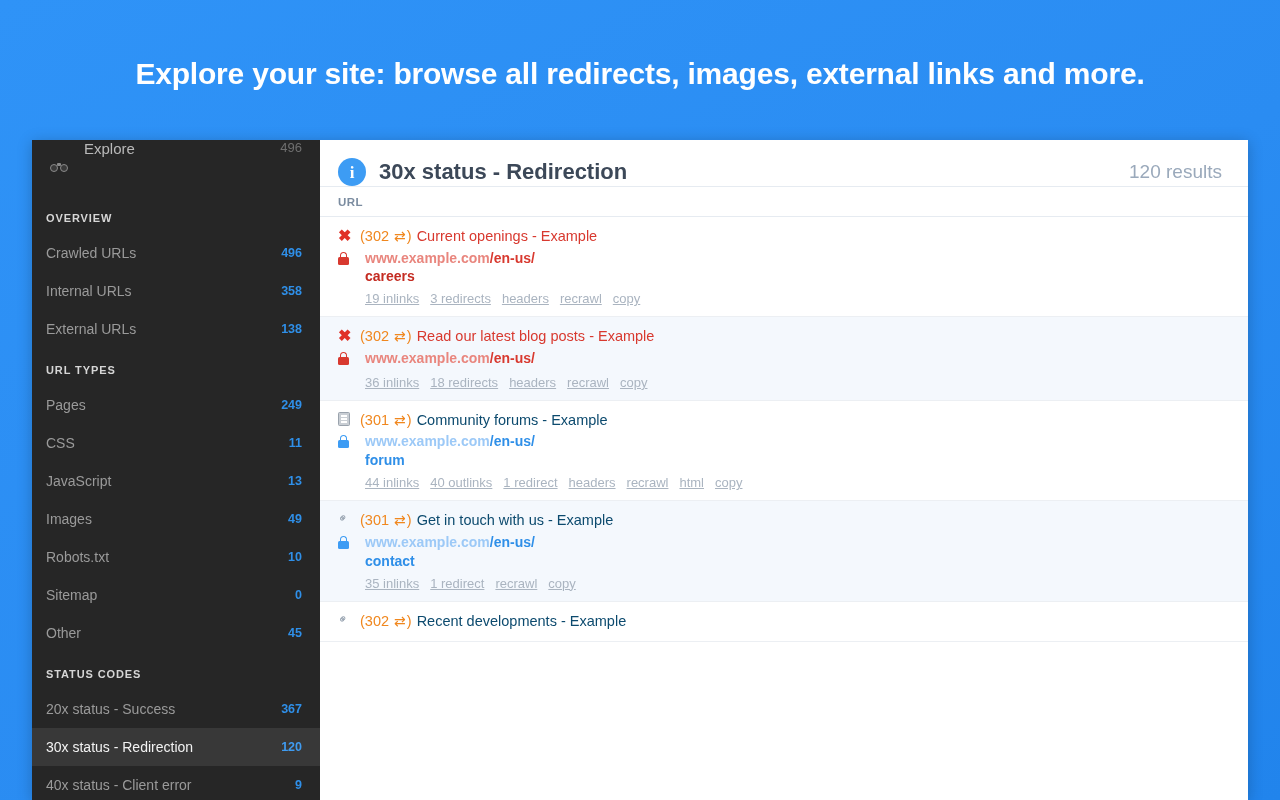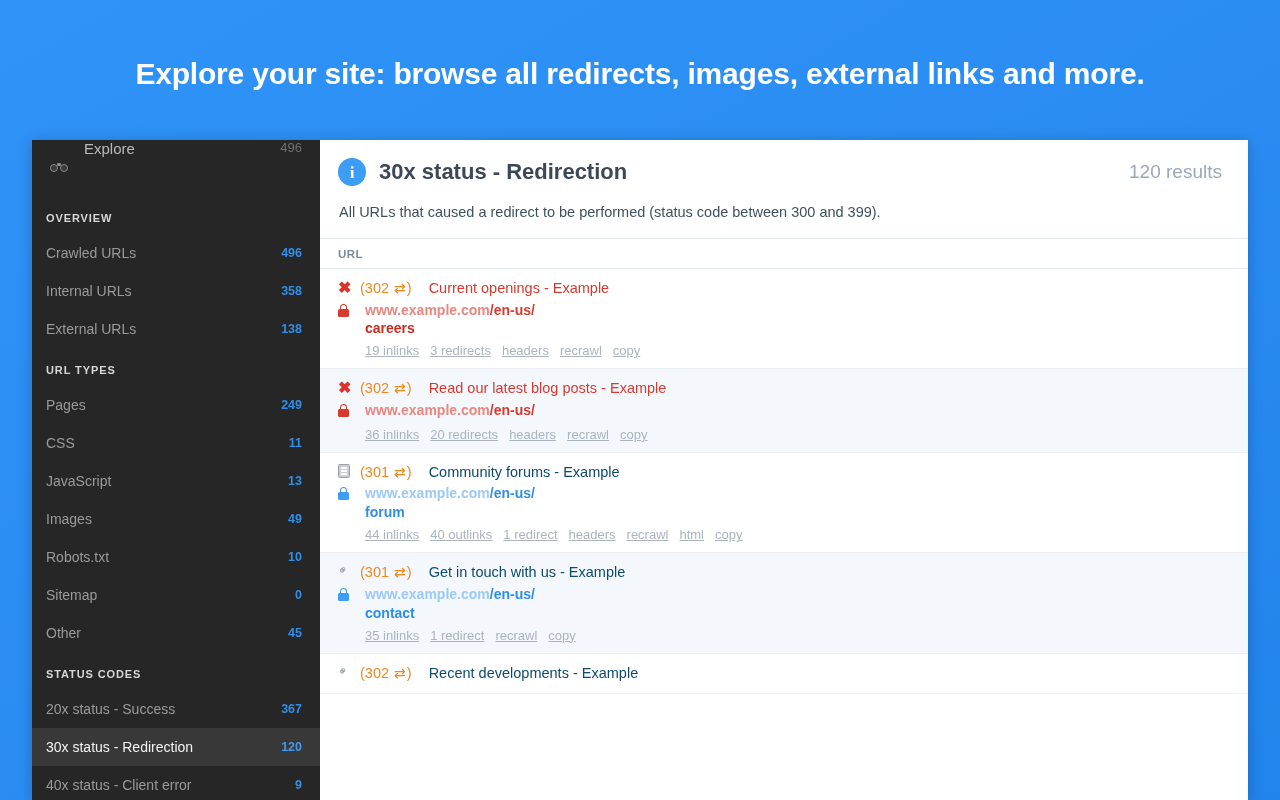--- a/index.html
+++ b/index.html
@@ -197,21 +197,21 @@
     width: 6px; height: 1.4px; background: #ffffff;
     box-shadow: 0 3px 0 #ffffff, 0 6px 0 #ffffff;
   }
   .ico-link {
     color: #97a3b0; font-size: 14px; line-height: 1;
     transform: rotate(-45deg); display: inline-block;
   }
 
   .status-code { font-size: 14.5px; color: #f0871e; white-space: nowrap; }
   .status-code .arrows { font-size: 14px; padding: 0 1px; }
-  .row-title { font-size: 14.5px; padding-left: 17px; }
+  .row-title { font-size: 14.5px; padding-left: 5px; }
   .row-title.red { color: #d8392f; }
   .row-title.dark { color: #0c4a6e; }
 
   .url-line { margin-top: 2px; }
   .lock {
     width: 11px; height: 13px;
     position: relative; margin-top: 2px;
   }
   .lock .body { position: absolute; bottom: 0; left: 0; width: 11px; height: 8px; border-radius: 1.5px; }
   .lock .shackle {
@@ -357,21 +357,20 @@
         </div>
     </div>
 
     <div class="content">
       <div class="content-head">
         <div class="head-top">
           <div class="info-badge">i</div>
           <div class="head-title">30x status - Redirection</div>
           <div class="head-results">120 results</div>
         </div>
-        <div class="head-desc">All URLs that caused a redirect to be performed (status code between 300 and 399).</div>
       </div>
       <div class="col-head">URL</div>
       <div class="rows" id="result-rows">
           <div class="row">
             <div class="row-line">
               <div class="row-ico">
                 <span class="ico-x">✖</span>
               </div>
               <span class="status-code"><span>(302 </span><span class="arrows">⇄</span><span>)</span></span>
               <span class="row-title red">Current openings - Example</span>
@@ -398,21 +397,21 @@
             </div>
             <div class="row-line url-line">
               <div class="row-ico">
                 <span class="lock red">
                   <span class="shackle"></span>
                   <span class="body"></span>
                 </span>
               </div>
               <span class="url-text u-red"><span class="dom">www.example.com</span><span class="path">/en-us/</span></span>
             </div>
-            <div class="actions"><span>36 inlinks</span><span>20 redirects</span><span>headers</span><span>recrawl</span><span>copy</span></div>
+            <div class="actions"><span>36 inlinks</span><span>18 redirects</span><span>headers</span><span>recrawl</span><span>copy</span></div>
           </div>
           <div class="row">
             <div class="row-line">
               <div class="row-ico">
                 <span class="ico-doc"></span>
               </div>
               <span class="status-code"><span>(301 </span><span class="arrows">⇄</span><span>)</span></span>
               <span class="row-title dark">Community forums - Example</span>
             </div>
             <div class="row-line url-line">

